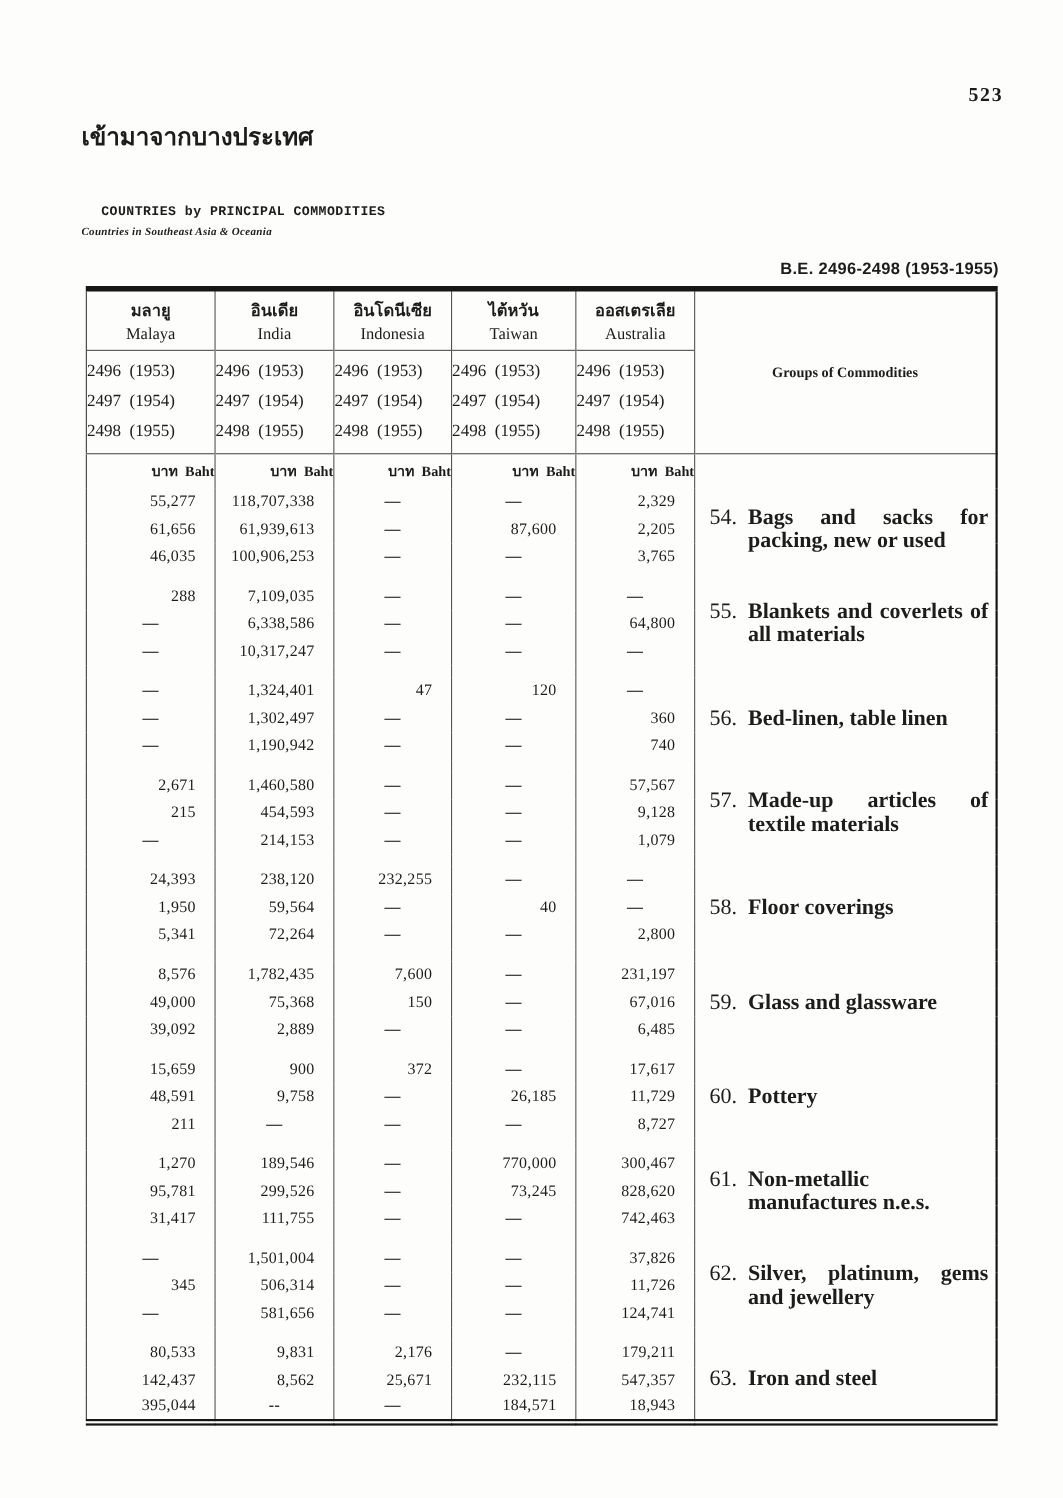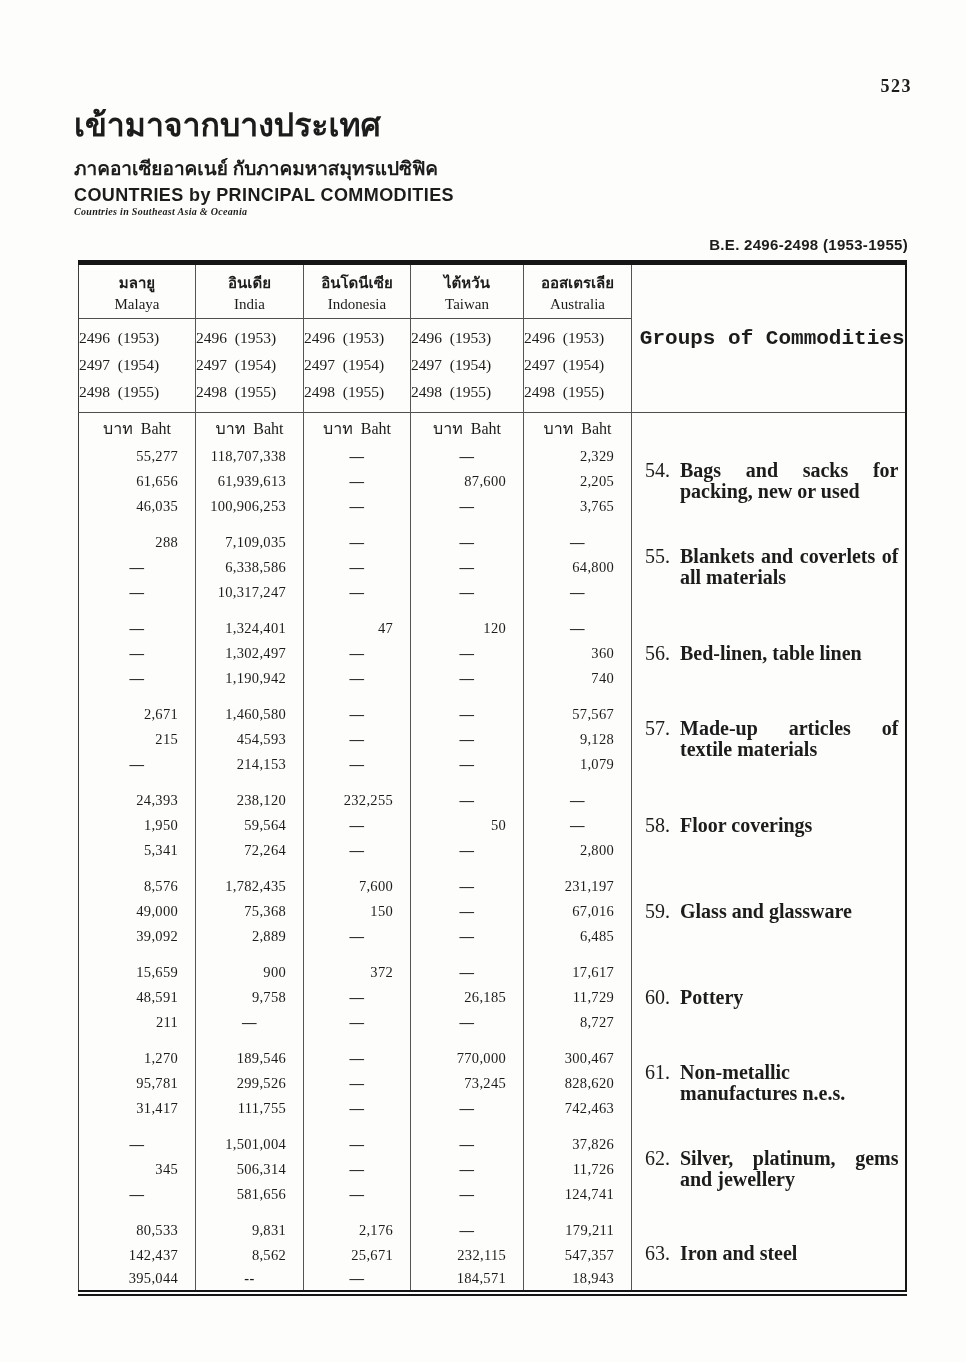--- a/index.html
+++ b/index.html
@@ -8,30 +8,30 @@
     position:relative; width:966px; height:1362px; margin:0 auto;
     background:#fdfdfb; color:#1c1c1c; overflow:hidden;
     font-family:"Liberation Serif","DejaVu Serif",serif;
   }
   .pageno {
     position:absolute; top:76px; right:54px;
     font-size:18px; font-weight:bold; letter-spacing:1.5px;
   }
   .title-thai {
     position:absolute; left:74px; top:108px;
-    font-size:32px; font-weight:bold; line-height:34px;
+    font-size:22px; font-weight:bold; line-height:34px;
   }
   .subtitle-thai {
     position:absolute; left:74px; top:155px;
     font-size:19px; font-weight:bold; line-height:27px;
   }
   .title-en {
-    position:absolute; left:74px; top:185px;
-    font-family:Liberation Sans, sans-serif;
-    font-size:18px; font-weight:bold; letter-spacing:0.4px;
+    position:absolute; left:92px; top:185px;
+    font-family:Liberation Mono, monospace;
+    font-size:12px; font-weight:bold; letter-spacing:0.4px;
   }
   .subtitle-en {
     position:absolute; left:74px; top:206px;
     font-size:10px; font-weight:bold; font-style:italic; letter-spacing:0.3px;
   }
   .period {
     position:absolute; right:58px; top:236px;
     font-family:"Liberation Sans","DejaVu Sans",sans-serif;
     font-size:15px; font-weight:bold; letter-spacing:0.3px;
   }
@@ -45,39 +45,38 @@
     padding-left:20px;
   }
   th, td { padding:0; font-weight:normal; }
   th:not(:first-child), td:not(:first-child) { border-left:1px solid #555; }
   th.country { vertical-align:top; }
   .cname { border-bottom:1px solid #4f4f4f; padding:8px 2px 3px; text-align:center; }
   .thai-name { font-size:15px; font-weight:bold; line-height:21px; }
   .eng-name  { font-size:15px; line-height:21px; }
   .years { padding:5px 0 7px; }
   .year { font-size:15.5px; line-height:27px; text-align:left; white-space:pre; }
-  th.groups { vertical-align:middle; text-align:right; font-size:21px; font-weight:bold;font-family:Liberation Mono, monospace; }
-  tr.baht td { height:31px; border-top:1px solid #4f4f4f; text-align:center;
-               font-weight:normal; font-size:16px; white-space:pre; vertical-align:middle; }
+  th.groups { vertical-align:middle; text-align:center; font-size:13px; font-weight:bold; }
+  tr.baht td { height:31px; border-top:1px solid #4f4f4f; text-align:right;
+               font-weight:bold; font-size:13px; white-space:pre; vertical-align:middle; }
   td.num { height:25px; font-size:14.5px; text-align:right; padding-right:17px;
            vertical-align:middle; letter-spacing:0.3px; }
   td.num.dash { text-align:center; padding-right:0; font-weight:bold; }
   tr.gap td { height:11px; }
   td.commodity { vertical-align:middle; font-size:20px; padding:0 6px 0 13px; }
   .crow { display:flex; gap:9px; line-height:21px; }
   .cno { flex:0 0 26px; }
   .ctext { flex:1; text-align:justify;font-weight:bold; }
 </style>
 </head>
 <body>
 
 <div class="page">
   <div class="pageno">523</div>
   <h1 class="title-thai">เข้ามาจากบางประเทศ</h1>
-  <h2 class="subtitle-thai">ภาคอาเซียอาคเนย์ กับภาคมหาสมุทรแปซิฟิค</h2>
   <h3 class="title-en">COUNTRIES by PRINCIPAL COMMODITIES</h3>
   <h4 class="subtitle-en">Countries in Southeast Asia &amp; Oceania</h4>
   <div class="period">B.E. 2496-2498  (1953-1955)</div>
 
   <table class="main">
     <colgroup>
       <col style="width:117px">
         <col style="width:108px">
         <col style="width:107px">
       <col style="width:113px">
@@ -303,21 +302,21 @@
             <div class="crow">
               <span class="cno">58.</span>
               <span class="ctext">Floor coverings</span>
             </div>
           </td>
         </tr>
         <tr>
           <td class="num">1,950</td>
           <td class="num">59,564</td>
           <td class="num dash">—</td>
-          <td class="num">50</td>
+          <td class="num">40</td>
           <td class="num dash">—</td>
         </tr>
         <tr>
           <td class="num">5,341</td>
           <td class="num">72,264</td>
           <td class="num dash">—</td>
           <td class="num dash">—</td>
           <td class="num">2,800</td>
         </tr>
         <tr class="gap">

